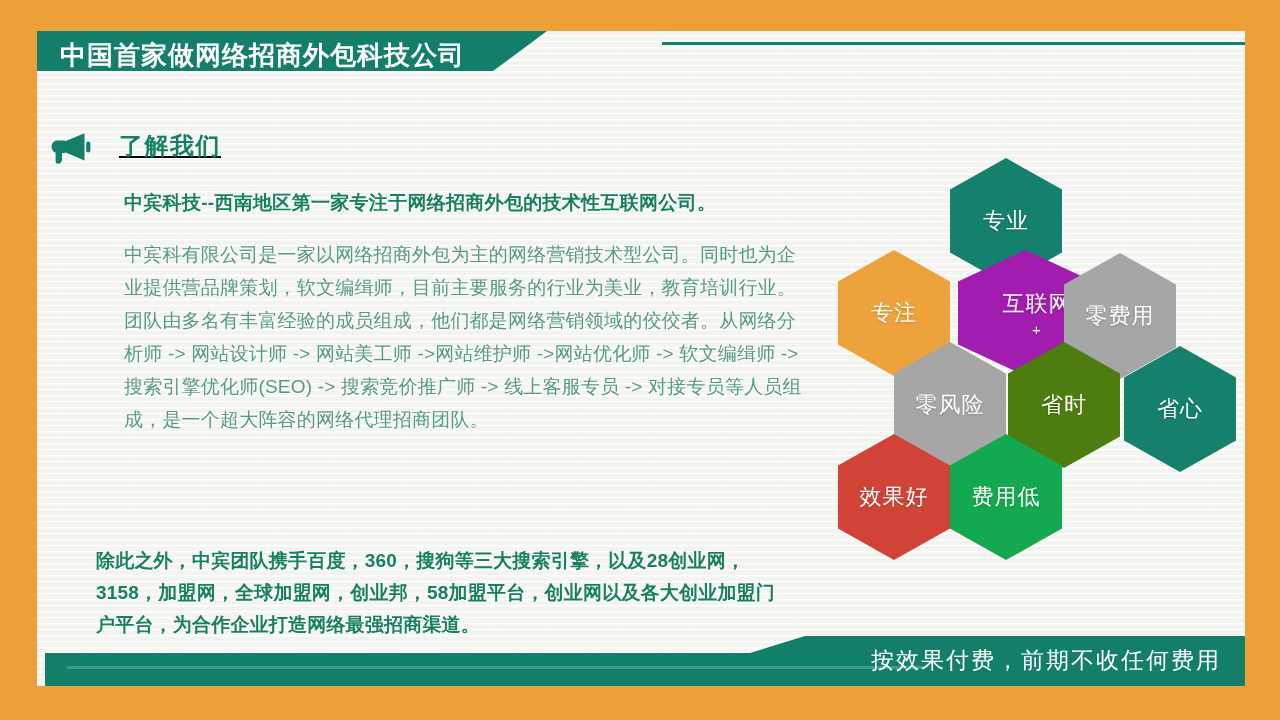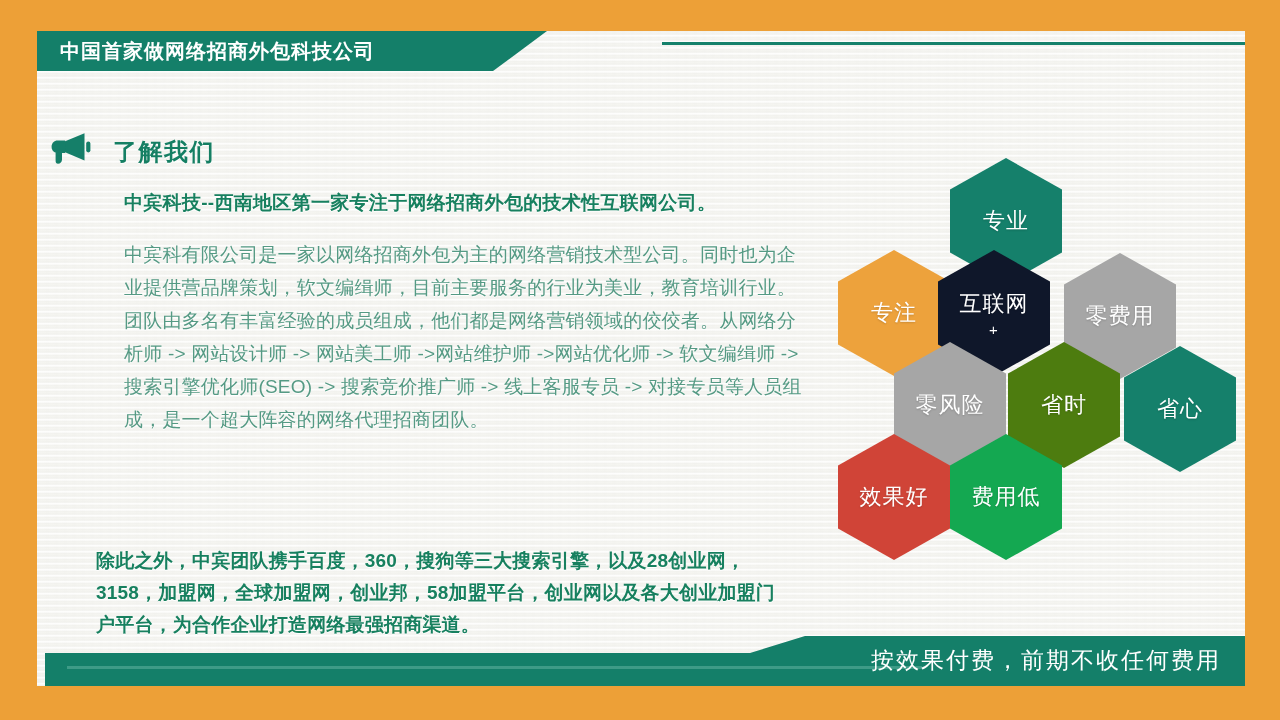--- a/index.html
+++ b/index.html
@@ -80,35 +80,36 @@
     top: 0;
     width: 510px;
     height: 40px;
     background: #147f69;
     clip-path: polygon(0 0, 510px 0, 456px 40px, 0 40px);
   }
   .header-bar-title {
     position: absolute;
     left: 23px;
     top: 7px;
-    font-size: 20px;
+    font-size: 26px;
     font-weight: bold;
     color: #ffffff;
     letter-spacing: 1px;
     white-space: nowrap;
   }
 
   
   .section-head {
     position: absolute;
     left: 48px;
     top: 130px;
     display: flex;
-    align-items: flex-end;
-    gap: 19px;
+    align-items: flex-start;
+    gap: 25px;
+    text-decoration: underline;
   }
   .megaphone-icon {
     width: 46px;
     height: 38px;
     display: block;
   }
   .section-title {
     font-size: 24px;
     font-weight: bold;
     color: #157f63;
@@ -259,21 +260,21 @@
 
   <p class="closing">除此之外，中宾团队携手百度，360，搜狗等三大搜索引擎，以及28创业网，3158，加盟网，全球加盟网，创业邦，58加盟平台，创业网以及各大创业加盟门户平台，为合作企业打造网络最强招商渠道。</p>
 
   <div class="hex-cluster">
       <div class="hex" style="background: rgb(237, 162, 60); left: 8px; top: 100px;">
         <span>专注</span>
       </div>
       <div class="hex" style="background: rgb(21, 128, 107); left: 120px; top: 8px;">
         <span>专业</span>
       </div>
-      <div class="hex" style="background: #0f172a; left: 108px; top: 100px;">
+      <div class="hex" style="background: #a21caf; left: 128px; top: 100px; padding-left: 23px;">
         <span>互联网</span>
         <span class="hex-sub">+</span>
       </div>
       <div class="hex" style="background: rgb(166, 166, 166); left: 234px; top: 103px;">
         <span>零费用</span>
       </div>
       <div class="hex" style="background: rgb(166, 166, 166); left: 64px; top: 192px;">
         <span>零风险</span>
       </div>
       <div class="hex" style="background: #4d7c0f; left: 178px; top: 192px;">

